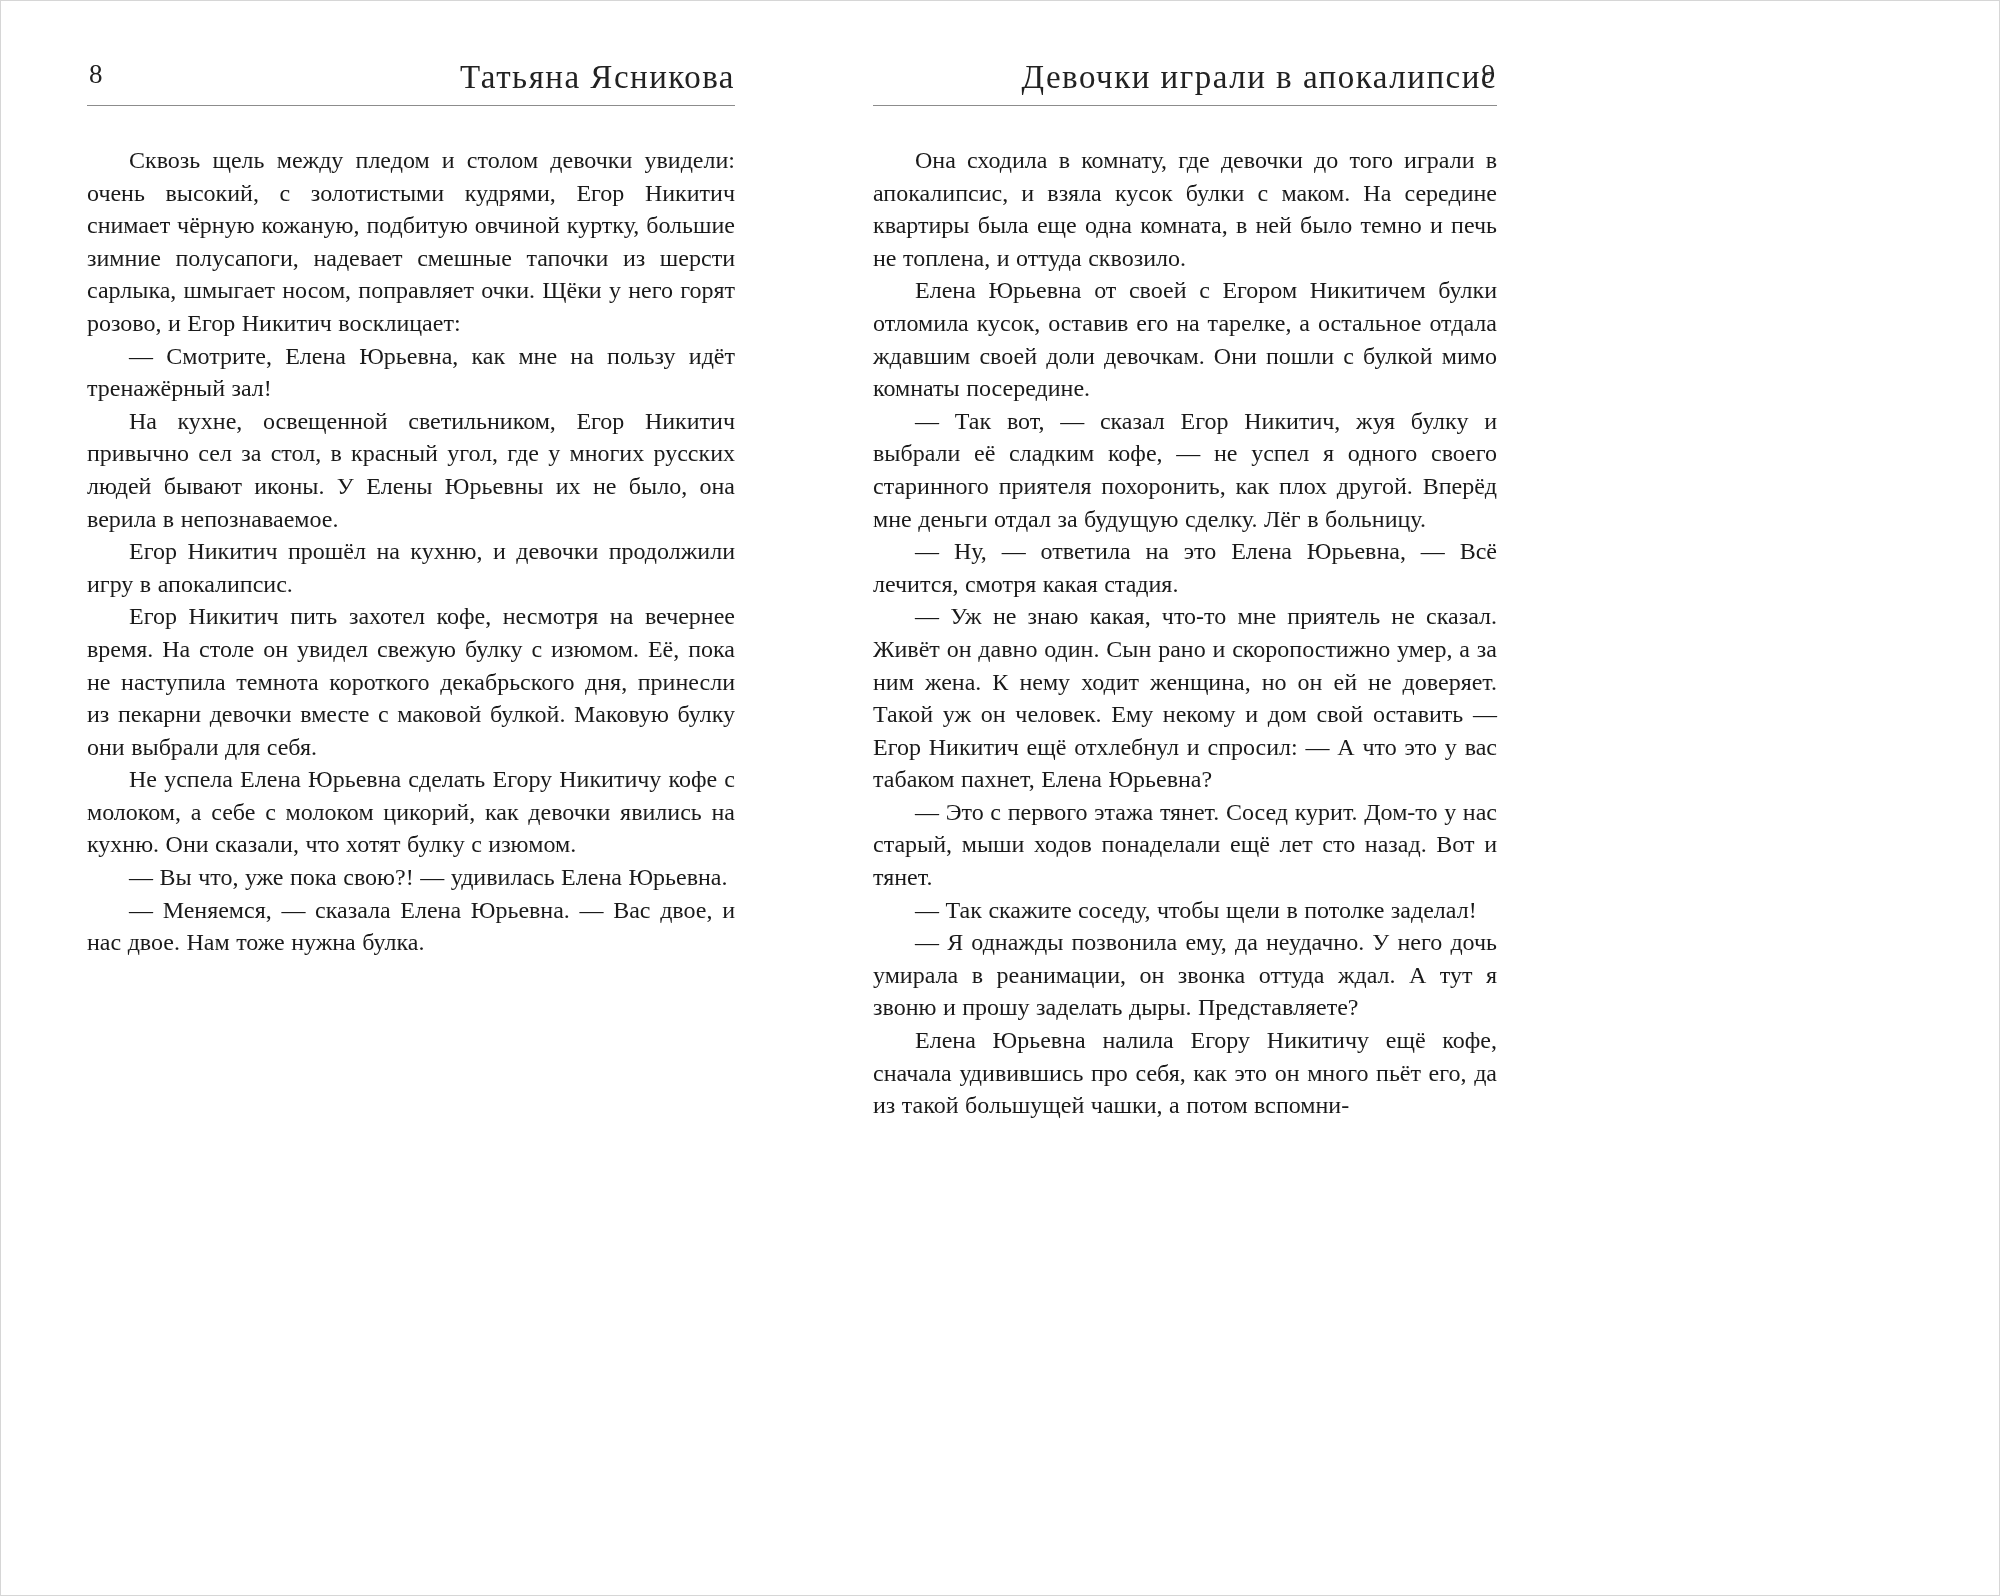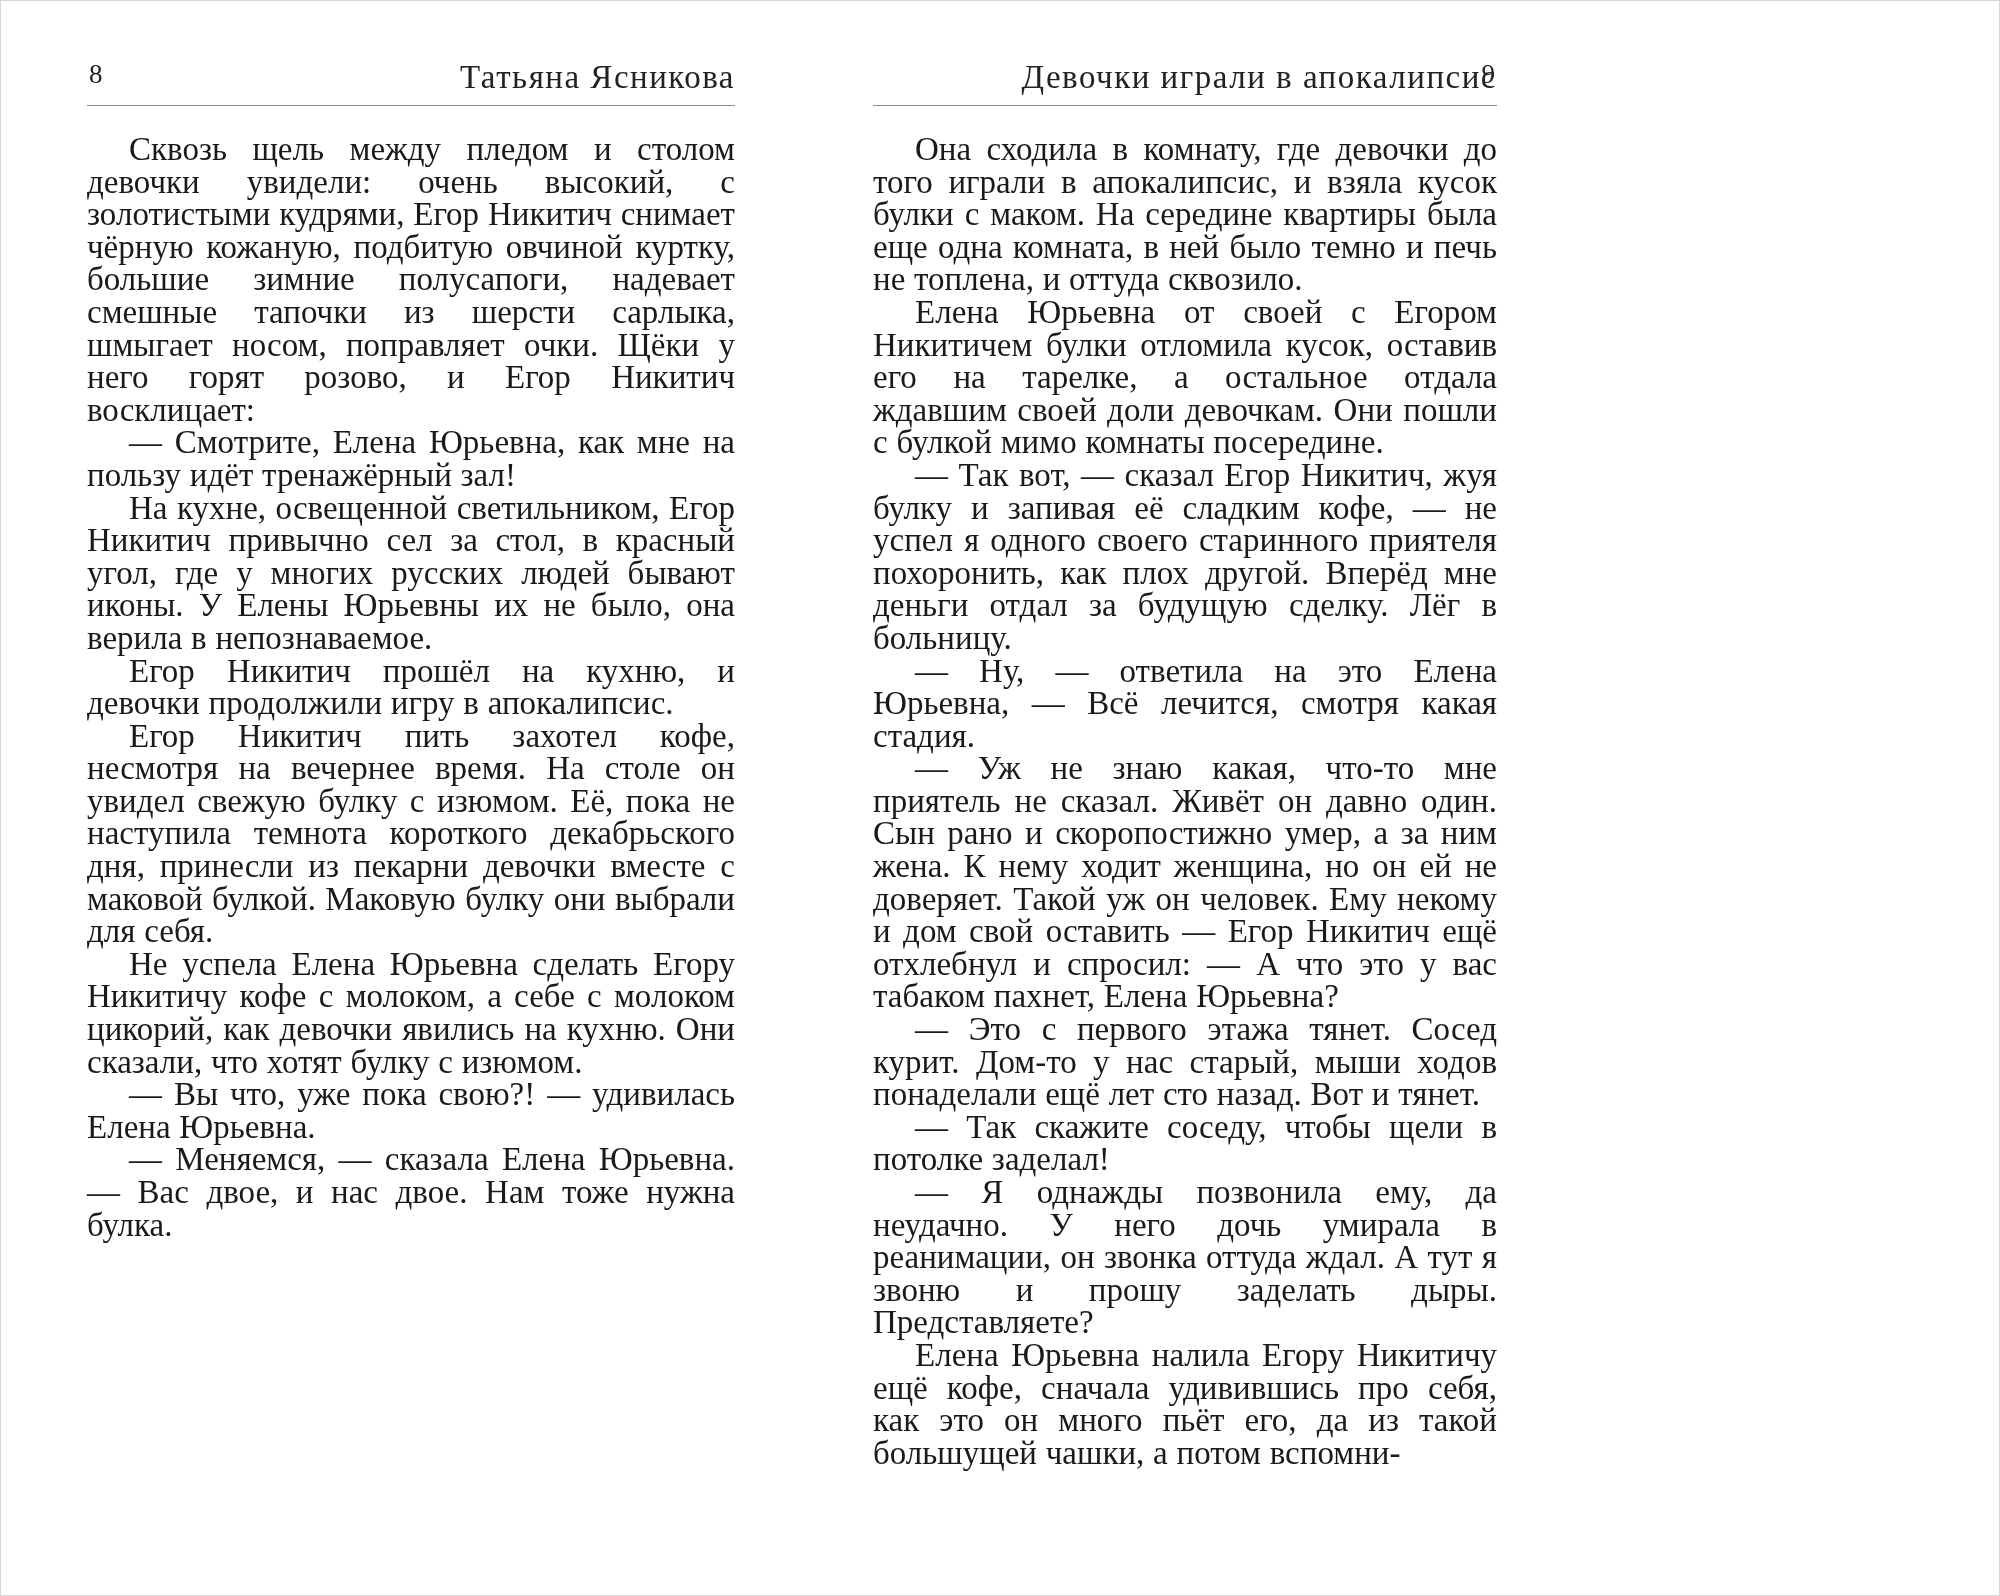--- a/index.html
+++ b/index.html
@@ -48,22 +48,22 @@
   .page-left  .page-number { left: 2px; }
   .page-right .page-number { right: 2px; }
 
   .head-rule {
     height: 1px;
     background: #8c8c8c;
     margin-top: 8px;
   }
 
   .body-text {
-    margin-top: 27px;
-    font-size: 33px;
+    margin-top: 38px;
+    font-size: 24px;
     line-height: 32.6px;
     text-align: justify;
     hyphens: auto;
     -webkit-hyphens: auto;
     word-spacing: 0.5px;
   }
   .body-text p {
     margin: 0;
     padding: 0;
     text-indent: 42px;
@@ -94,21 +94,21 @@
 
   <div class="page page-right">
     <div class="running-head">
       <span class="page-number">9</span>
       <span class="head-title">Девочки играли в апокалипсис</span>
     </div>
     <div class="head-rule"></div>
     <div class="body-text">
       <p>Она сходила в комнату, где девочки до того играли в апокалипсис, и взяла кусок булки с маком. На середине квартиры была еще одна комната, в ней было темно и печь не топлена, и оттуда сквозило.</p>
       <p>Елена Юрьевна от своей с Егором Никитичем булки отломила кусок, оставив его на тарелке, а остальное отдала ждавшим своей доли девочкам. Они пошли с булкой мимо комнаты посередине.</p>
-      <p>— Так вот, — сказал Егор Никитич, жуя булку и запивая её сладким кофе, — не успел я одного своего старинного приятеля похоронить, как плох другой. Вперёд мне деньги отдал за будущую сделку. Лёг в больницу.</p>
+      <p>— Так вот, — сказал Егор Никитич, жуя булку и выбрали её сладким кофе, — не успел я одного своего старинного приятеля похоронить, как плох другой. Вперёд мне деньги отдал за будущую сделку. Лёг в больницу.</p>
       <p>— Ну, — ответила на это Елена Юрьевна, — Всё лечится, смотря какая стадия.</p>
       <p>— Уж не знаю какая, что-то мне приятель не сказал. Живёт он давно один. Сын рано и скоропостижно умер, а за ним жена. К нему ходит женщина, но он ей не доверяет. Такой уж он человек. Ему некому и дом свой оставить — Егор Никитич ещё отхлебнул и спросил: — А что это у вас табаком пахнет, Елена Юрьевна?</p>
       <p>— Это с первого этажа тянет. Сосед курит. Дом-то у нас старый, мыши ходов понаделали ещё лет сто назад. Вот и тянет.</p>
       <p>— Так скажите соседу, чтобы щели в потолке заделал!</p>
       <p>— Я однажды позвонила ему, да неудачно. У него дочь умирала в реанимации, он звонка оттуда ждал. А тут я звоню и прошу заделать дыры. Представляете?</p>
       <p>Елена Юрьевна налила Егору Никитичу ещё кофе, сначала удивившись про себя, как это он много пьёт его, да из такой большущей чашки, а потом вспомни-</p>
     </div>
   </div>
 
 </div>

